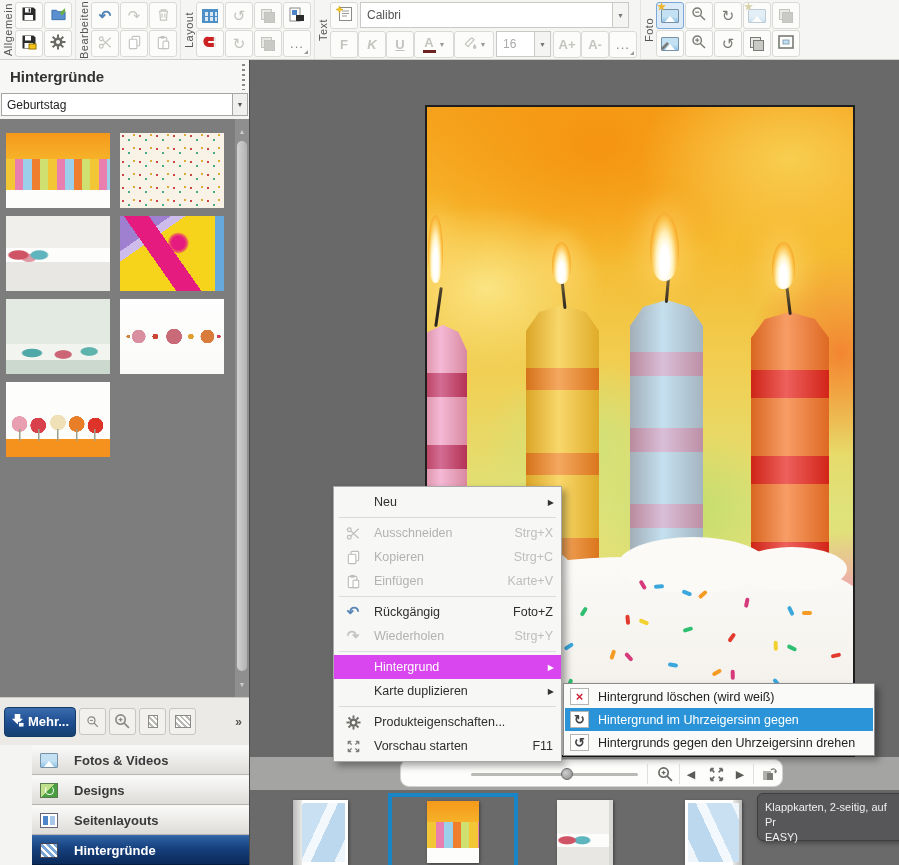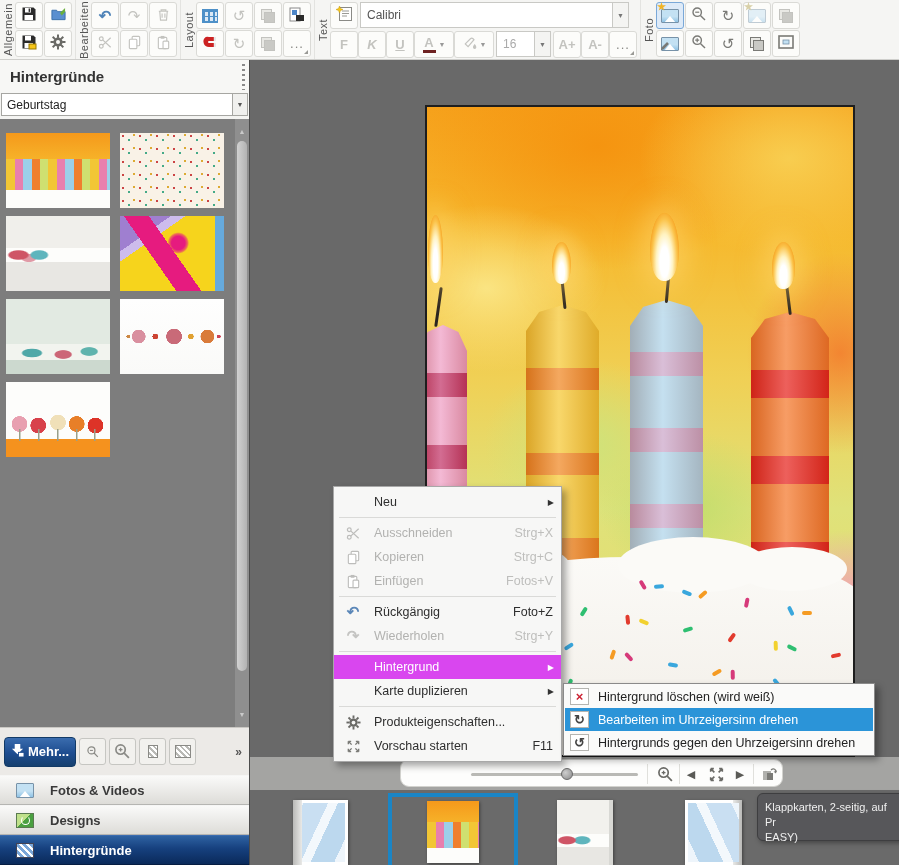--- a/index.html
+++ b/index.html
@@ -82,23 +82,23 @@
   .mehr-btn { width:72px; height:30px; border-radius:4px; color:#fff; font-weight:bold; font-size:13px;
     background:linear-gradient(180deg,#3a6cae,#1d4c8f 55%,#16406f); border:1px solid #123a66;
     display:flex; align-items:center; justify-content:center; gap:4px; }
   .ftbtn { width:27px; height:27px; border:1px solid #c6c6c2; border-radius:3px; background:#f2f1ee;
     display:flex; align-items:center; justify-content:center; color:#8a8a86; }
   .hatchpage { width:10px; height:13px; border:1px solid #8a8a86;
     background:repeating-linear-gradient(45deg,#fff 0 2px,#b9b9b5 2px 4px); }
   .hatchpage.big { width:16px; }
   .chev { margin-left:auto; font-size:12px; font-weight:bold; color:#555; padding-right:3px; }
   .nav { }
-  .nav-item { height:30px; display:flex; align-items:center; gap:16px; padding-left:16px;
+  .nav-item { height:30px; display:flex; align-items:center; gap:16px; padding-left:8px;
     background:linear-gradient(180deg,#fafaf9,#dddcd8); border-top:1px solid #f6f6f5;
-    border-bottom:1px solid #b5b5b2; font-size:13px; font-weight:bold; color:#3a3a3a; }
+    border-bottom:1px solid #b5b5b2; font-size:13px; font-weight:bold; color:#3a3a3a;margin-left:32px; }
   .nav-item.sel { background:linear-gradient(180deg,#2e62a2 0,#16407e 45%,#0a2a5a 100%);
     color:#fff; border-top:1px solid #3b6cb0; border-bottom:1px solid #061d42; }
   .nav-ic { width:18px; height:15px; flex:none; position:relative; }
   .ic-designs { background:linear-gradient(135deg,#bfe08a 0 45%,#4aa040 45%); border:1px solid #5a7a50; }
   .ic-designs::after { content:""; position:absolute; right:3px; bottom:2px; width:7px; height:7px;
     border:1.5px solid #fff; border-radius:50%; border-top-color:transparent; }
   .ic-layout { background:#fff; border:1px solid #667; }
   .ic-layout::after { content:""; position:absolute; left:2px; top:2px; width:5px; height:9px;
     background:#4d86c8; box-shadow:7px 0 0 0 #a8c6e8; }
   .ic-hatch { background:repeating-linear-gradient(45deg,#fff 0 2.5px,#7aa6d8 2.5px 5px); border:1px solid #445; }
@@ -527,20 +527,24 @@
       <span class="chev">»</span>
     </div>
     <div class="nav">
       <div class="nav-item">
         <span class="nav-ic pic"></span>
         <span>Fotos &amp; Videos</span>
       </div>
       <div class="nav-item">
         <span class="nav-ic ic-designs"></span>
         <span>Designs</span>
+      </div>
+      <div class="nav-item">
+        <span class="nav-ic ic-layout"></span>
+        <span>Seitenlayouts</span>
       </div>
       <div class="nav-item sel">
         <span class="nav-ic ic-hatch"></span>
         <span>Hintergründe</span>
       </div>
     </div>
   </div>
 
   <div class="canvas">
     <div class="card">
@@ -717,21 +721,21 @@
     </div>
     <div class="mi disabled">
       <span class="ic">
           <svg width="15" height="15" viewBox="0 0 16 16" fill="#fff" stroke="#bdbdbb" stroke-width="1.2">
             <rect x="2.5" y="2.5" width="9" height="12" rx="1"></rect>
             <rect x="5" y="1" width="4" height="3" fill="#bdbdbb" stroke="none"></rect>
             <rect x="7.5" y="6.5" width="6" height="8" rx="1"></rect>
           </svg>
         </span>
       <span class="lbl">Einfügen</span>
-      <span class="sc">Fotos+V</span>
+      <span class="sc">Karte+V</span>
     </div>
     <div class="msep"></div>
     <div class="mi">
       <span class="ic" style="color:#5b87b8; font-weight:bold; font-size:15px;">↶</span>
       <span class="lbl">Rückgängig</span>
       <span class="sc" style="color:#2e2e2e;">Foto+Z</span>
     </div>
     <div class="mi disabled">
       <span class="ic" style="font-size:15px; font-weight:bold; color:#c4c4c2;">↷</span>
       <span class="lbl">Wiederholen</span>
@@ -783,21 +787,21 @@
     <div class="smi">
       <span class="ibox">
           <span class="redx">×</span>
         </span>
       <span>Hintergrund löschen (wird weiß)</span>
     </div>
     <div class="smi hl">
       <span class="ibox">
           <span class="rot">↻</span>
         </span>
-      <span>Bearbeiten im Uhrzeigersinn drehen</span>
+      <span>Hintergrund im Uhrzeigersinn gegen</span>
     </div>
     <div class="smi">
       <span class="ibox">
           <span class="rot">↺</span>
         </span>
       <span>Hintergrunds gegen den Uhrzeigersinn drehen</span>
     </div>
   </div>
 
 </div>

